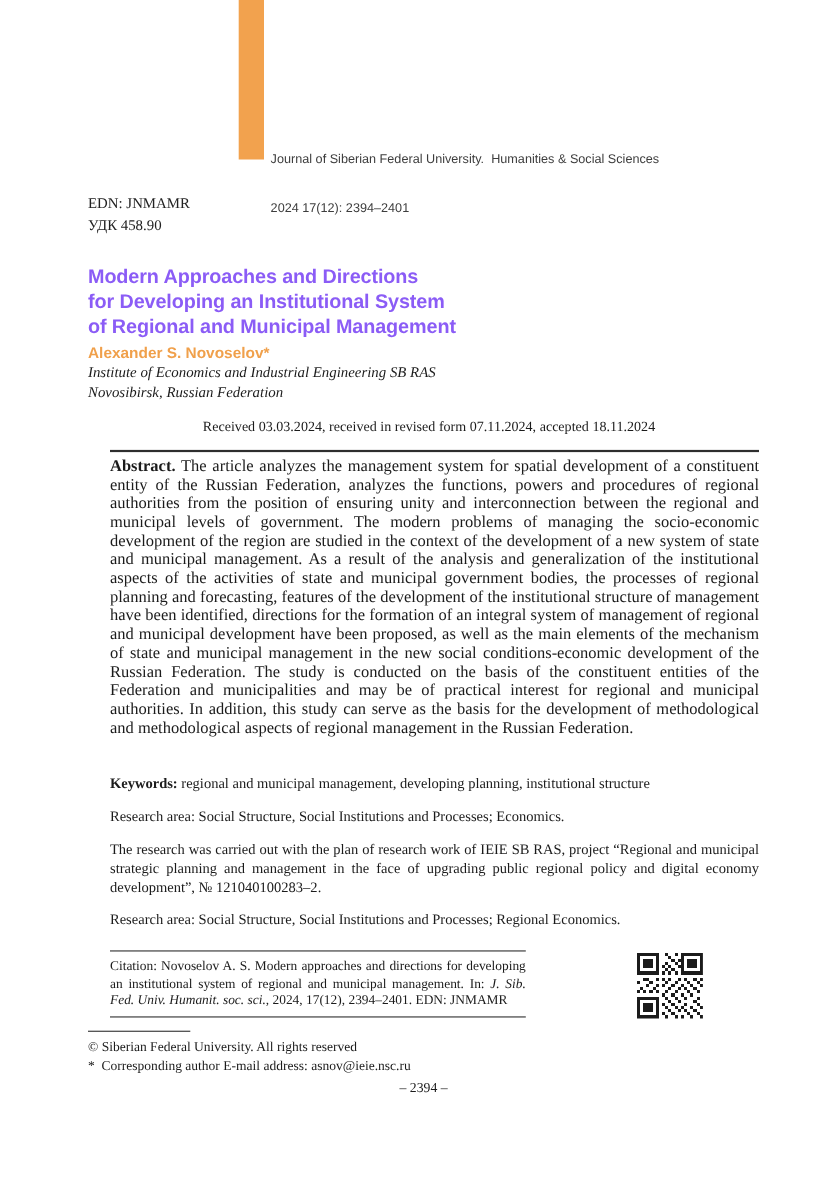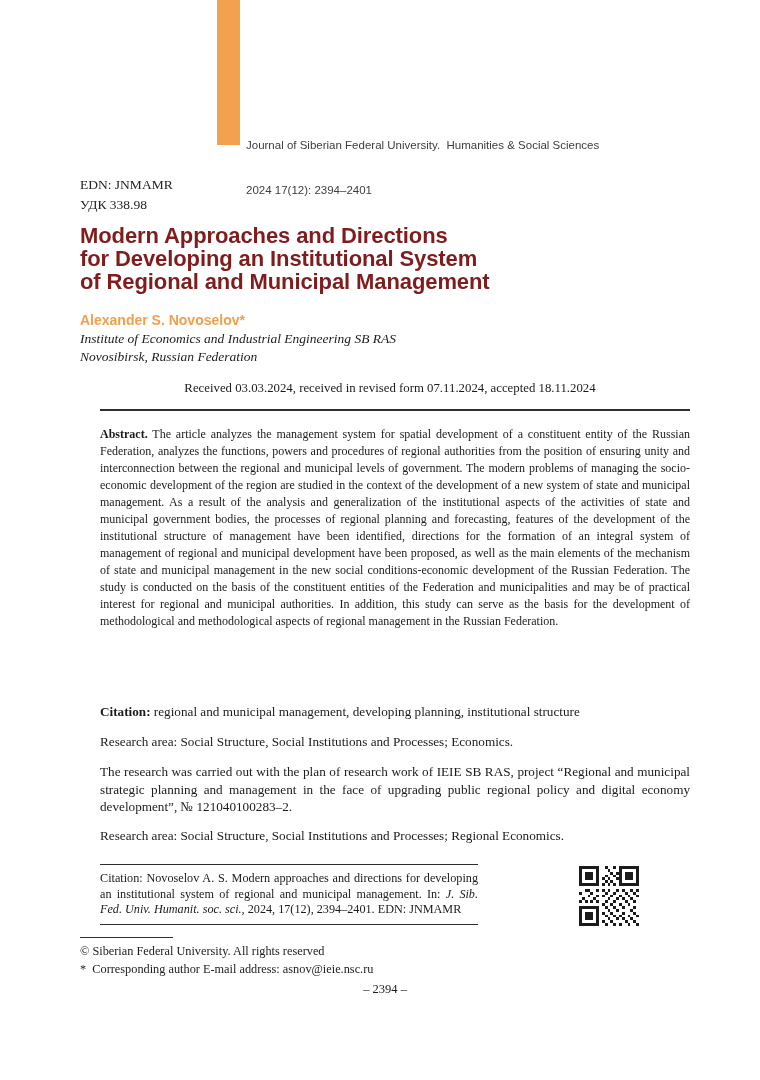--- a/index.html
+++ b/index.html
@@ -19,43 +19,43 @@
     position:absolute;left:246px;top:108px;width:480px;
     font-family:"Liberation Sans","DejaVu Sans",sans-serif;
     font-size:11.5px;line-height:15px;color:#3d3d3d;
     white-space:pre-wrap;
   }
   .ids{
     position:absolute;left:80px;top:175px;
     font-size:13.5px;line-height:20px;color:#222;
   }
   .article-title{
-    position:absolute;left:80px;top:224px;width:560px;
+    position:absolute;left:80px;top:240px;width:560px;
     font-family:"Liberation Sans","DejaVu Sans",sans-serif;
-    font-weight:bold;font-size:22px;line-height:23px;
-    color:#7f1d1d;letter-spacing:-0.1px;
+    font-weight:bold;font-size:18px;line-height:23px;
+    color:#8b5cf6;letter-spacing:-0.1px;
   }
   .author-name{
     position:absolute;left:80px;top:312px;
     font-family:"Liberation Sans","DejaVu Sans",sans-serif;
     font-weight:bold;font-size:14px;color:#F0A04B;
   }
   .affiliation{
     position:absolute;left:80px;top:330px;
     font-style:italic;font-size:13.5px;line-height:17.5px;color:#1b1b1b;
   }
   .received-line{
     position:absolute;left:85px;top:381px;width:610px;
     text-align:center;font-size:12.8px;color:#1b1b1b;
   }
   .abstract-block{
     position:absolute;left:100px;top:409px;width:590px;
     border-top:2px solid #2e2e2e;
-    padding-top:15px;
-    font-size:12px;line-height:17px;
+    padding-top:5px;
+    font-size:15px;line-height:17px;
     text-align:justify;
   }
   .bold{font-weight:bold;}
   .keywords-line{
     position:absolute;left:100px;top:704px;width:590px;
     font-size:13.2px;
   }
   .ra1-line{
     position:absolute;left:100px;top:734px;width:590px;
     font-size:13.2px;
@@ -103,21 +103,21 @@
 
   <div class="accent-block"></div>
 
   <div class="journal-header">
     <div>Journal of Siberian Federal University.  Humanities &amp; Social Sciences</div>
     <div>2024 17(12): 2394–2401</div>
   </div>
 
   <div class="ids">
     <div>EDN: JNMAMR</div>
-    <div>УДК 338.98</div>
+    <div>УДК 458.90</div>
   </div>
 
   <h1 class="article-title" style="margin:0">
     <span style="display:block">Modern Approaches and Directions</span>
     <span style="display:block">for Developing an Institutional System</span>
     <span style="display:block">of Regional and Municipal Management</span>
   </h1>
 
   <div class="author-name">Alexander S. Novoselov*</div>
 
@@ -126,21 +126,21 @@
     <div>Novosibirsk, Russian Federation</div>
   </div>
 
   <div class="received-line">Received 03.03.2024, received in revised form 07.11.2024, accepted 18.11.2024</div>
 
   <div class="abstract-block">
     <span class="bold">Abstract.</span><span> The article analyzes the management system for spatial development of a constituent entity of the Russian Federation, analyzes the functions, powers and procedures of regional authorities from the position of ensuring unity and interconnection between the regional and municipal levels of government. The modern problems of managing the socio-economic development of the region are studied in the context of the development of a new system of state and municipal management. As a result of the analysis and generalization of the institutional aspects of the activities of state and municipal government bodies, the processes of regional planning and forecasting, features of the development of the institutional structure of management have been identified, directions for the formation of an integral system of management of regional and municipal development have been proposed, as well as the main elements of the mechanism of state and municipal management in the new social conditions-economic development of the Russian Federation. The study is conducted on the basis of the constituent entities of the Federation and municipalities and may be of practical interest for regional and municipal authorities. In addition, this study can serve as the basis for the development of methodological and methodological aspects of regional management in the Russian Federation.</span>
   </div>
 
   <div class="keywords-line">
-    <span class="bold">Citation:</span><span> regional and municipal management, developing planning, institutional structure</span>
+    <span class="bold">Keywords:</span><span> regional and municipal management, developing planning, institutional structure</span>
   </div>
 
   <div class="ra1-line">Research area: Social Structure, Social Institutions and Processes; Economics.</div>
 
   <div class="funding-para">The research was carried out with the plan of research work of IEIE SB RAS, project “Regional and municipal strategic planning and management in the face of upgrading public regional policy and digital economy development”, № 121040100283–2.</div>
 
   <div class="ra2-line">Research area: Social Structure, Social Institutions and Processes; Regional Economics.</div>
 
   <div class="citation-box">
     <span>Citation: Novoselov A. S. Modern approaches and directions for developing an institutional system of regional and municipal management. In: </span><span class="it">J. Sib. Fed. Univ. Humanit. soc. sci.,</span><span> 2024, 17(12), 2394–2401. EDN: JNMAMR</span>

